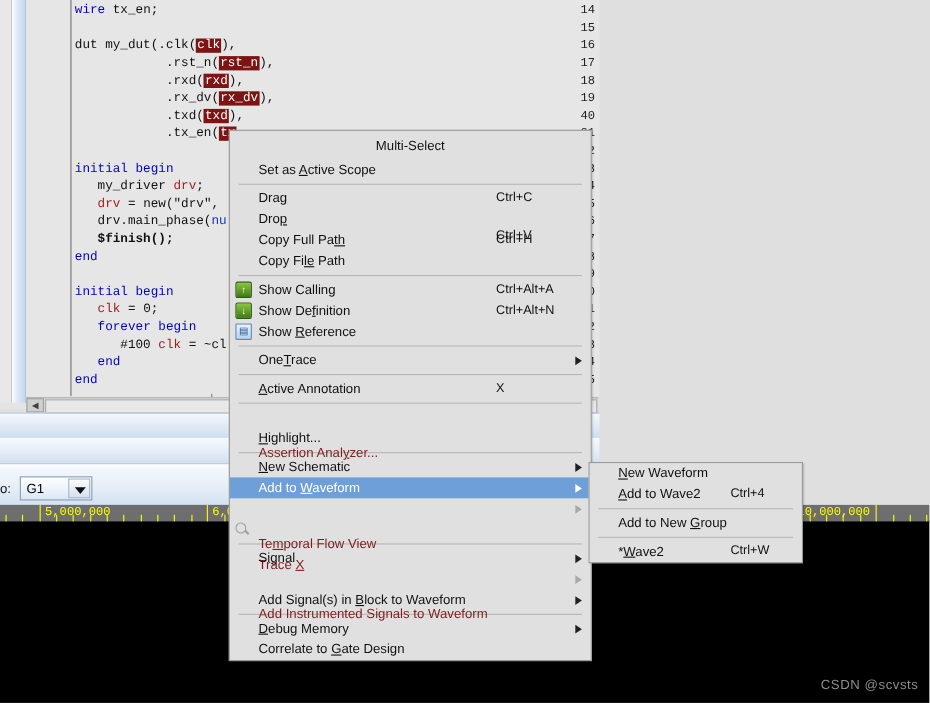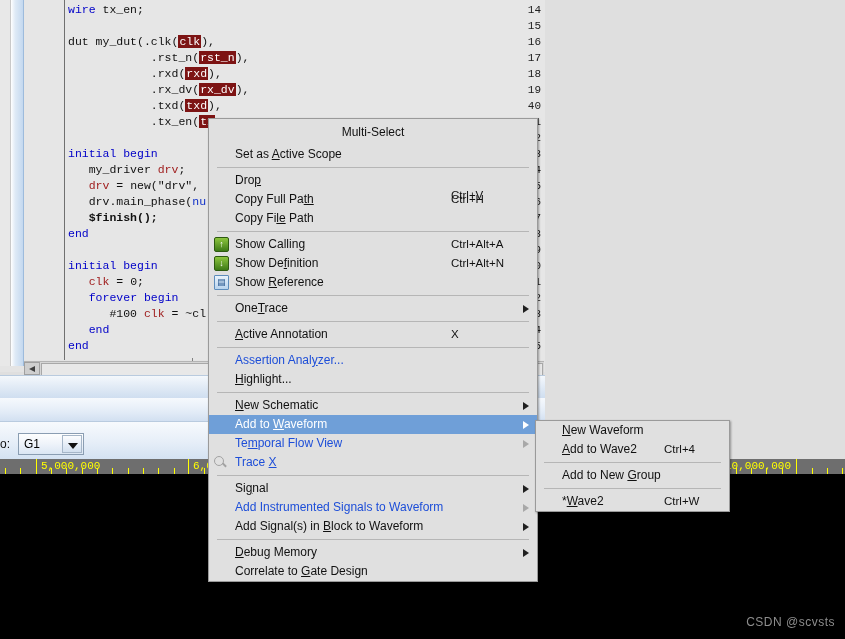--- a/index.html
+++ b/index.html
@@ -136,21 +136,21 @@
     position:relative;height:19px;line-height:19px;
     font-size:12px;color:#111;white-space:nowrap;cursor:default;
   }
   .mi .lbl{position:absolute;left:26px;top:0;}
   .mi .acc{position:absolute;left:242px;top:0;font-size:11.5px;color:#111;}
   .mi .arr{
     position:absolute;right:8px;top:6px;
     border-top:4px solid transparent;border-bottom:4px solid transparent;
     border-left:6px solid #202020;
   }
-  .mi.dis .lbl,.mi.dis .acc{color:#1d4ed8;}
+  .mi.dis .lbl,.mi.dis .acc{color:#7f1d1d;margin-top:32px;}
   .mi.dis .arr{border-left-color:#a8a8a8;}
   .mi.hl{background:#6f9fd8;}
   .mi.hl .lbl,.mi.hl .acc{color:#ffffff;}
   .mi.hl .arr{border-left-color:#ffffff;}
   .sep{height:1px;margin:3px 8px 3px 8px;background:#b6b6b6;}
   u{text-decoration:underline;}
 
   
   .micon{position:absolute;left:5px;top:2px;width:15px;height:15px;}
   .icon-calling{
@@ -329,20 +329,24 @@
   </div>
 
 <div id="ctx-menu">
   <div id="ctx-title">Multi-Select</div>
   <div id="ctx-items">
       <div class="mi">
         <span class="lbl">Set as <u>A</u>ctive Scope</span>
       </div>
       <div class="sep"></div>
       <div class="mi">
+        <span class="lbl">Dra<u>g</u></span>
+        <span class="acc" style="left: 242px;">Ctrl+C</span>
+      </div>
+      <div class="mi">
         <span class="lbl">Dro<u>p</u></span>
         <span class="acc" style="left: 242px; margin-top: 15px;">Ctrl+V</span>
       </div>
       <div class="mi">
         <span class="lbl">Copy Full Pa<u>th</u></span>
         <span class="acc" style="left: 242px;">Ctrl+H</span>
       </div>
       <div class="mi">
         <span class="lbl">Copy Fi<u>le</u> Path</span>
       </div>

